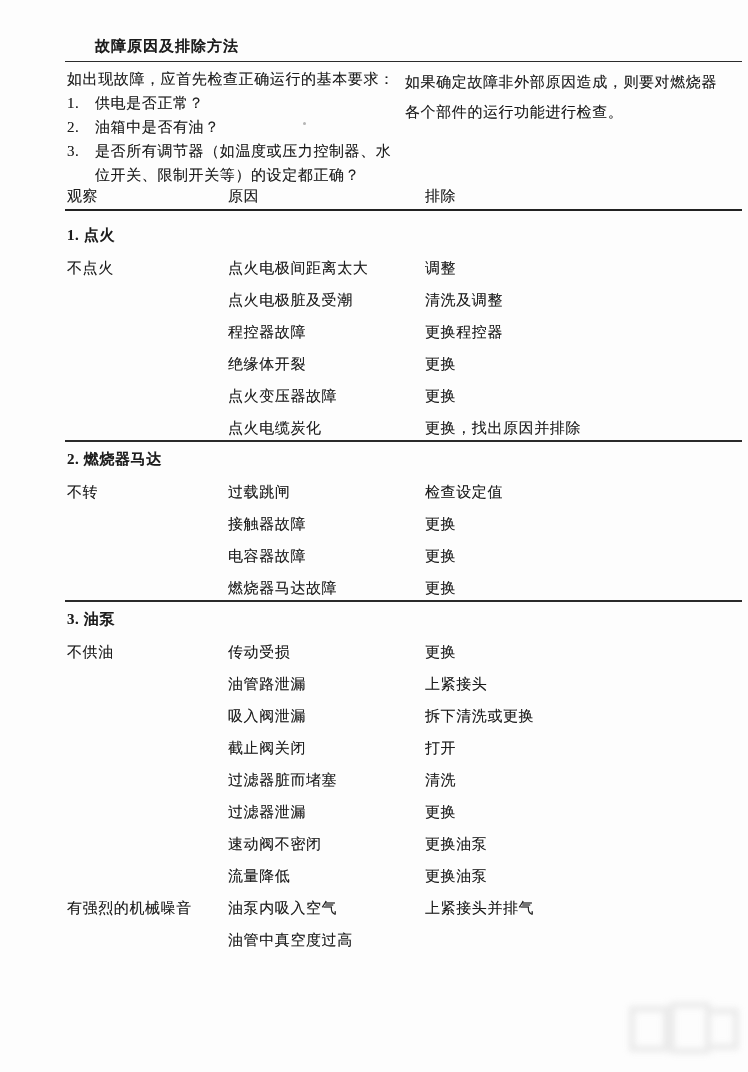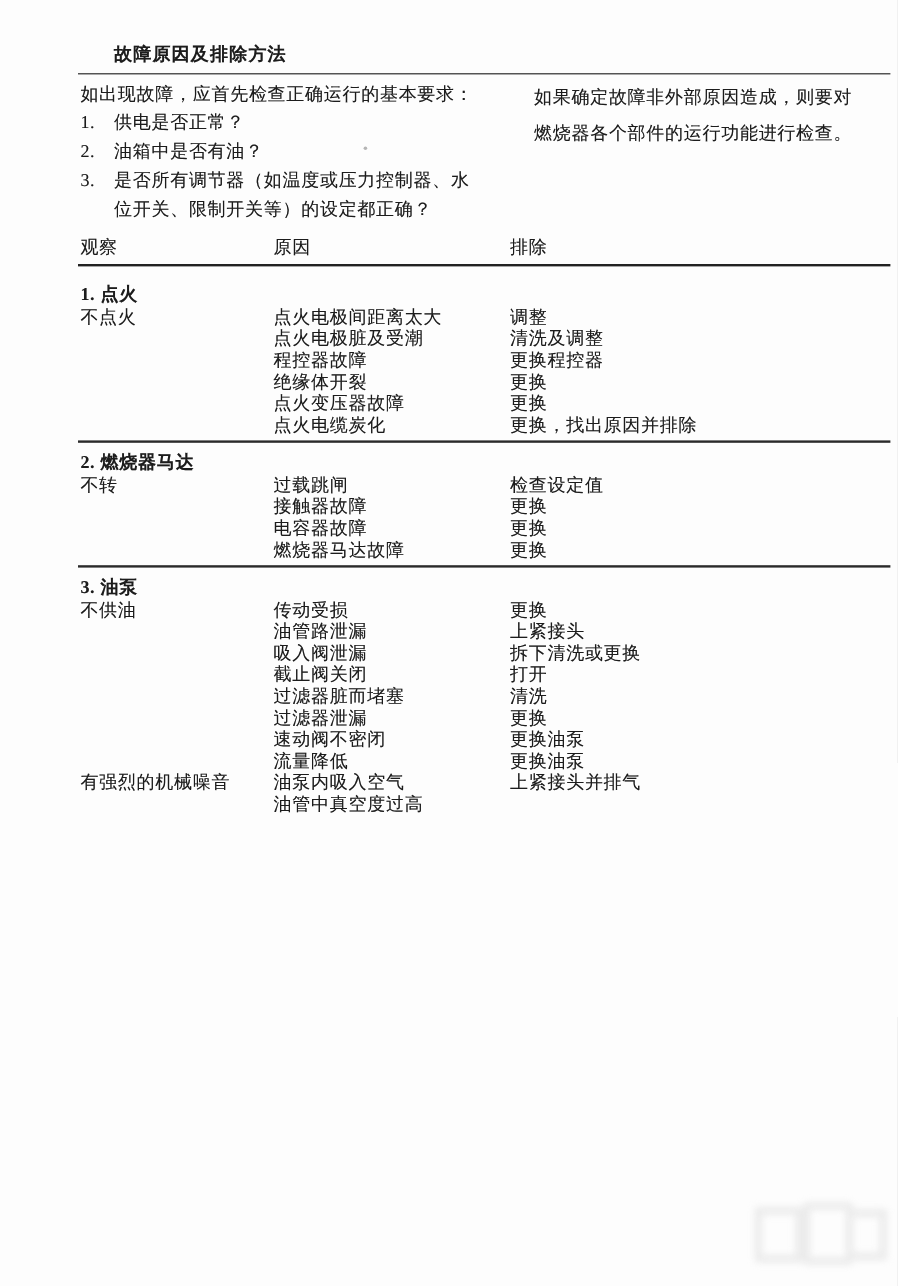--- a/index.html
+++ b/index.html
@@ -32,21 +32,20 @@
     height: 0;
     border-top: 1.6px solid #2b2b2b;
     margin-left: 65px;
     margin-right: 6px;
   }
   .rule-title { margin-top: 5px; }
   
   .intro {
     display: flex;
     margin: 5px 25px 0 67px;
-    gap: 40px;
   }
   .intro-left {
     width: 338px;
     line-height: 24px;
   }
   .intro-lead { white-space: nowrap; }
   .intro-item { display: flex; }
   .intro-item .num { width: 28px; flex: 0 0 28px; }
   .intro-item .txt { flex: 1; }
   .intro-right {
@@ -55,39 +54,39 @@
     padding-top: 0px;
   }
   
   .thead, .t-row {
     display: grid;
     grid-template-columns: 161px 197px 1fr;
     padding-left: 67px;
     padding-right: 8px;
     line-height: 16px;
   }
-  .thead { margin-top: 12px; }
+  .thead { margin-top: 1px; }
   .rule-thick {
     margin-top: 5px;
     border-top: 2.6px solid #222;
   }
   .t-rule {
     margin-top: 4px;
     border-top: 2px solid #2b2b2b;
     margin-left: 65px;
     margin-right: 6px;
     height: 0;
   }
   .t-sec-title {
     margin: 16px 0 0 67px;
     font-weight: bold;
     line-height: 17px;
   }
   .t-rule + .t-sec-title { margin-top: 9px; }
-  .t-row { margin-top: 2px; }
+  .t-row { margin-top: 16px; }
   .t-cell { white-space: nowrap; }
   
   .ghost {
     position: absolute;
     right: 6px;
     bottom: 12px;
     width: 125px;
     height: 62px;
     filter: blur(3px);
     opacity: 0.55;

